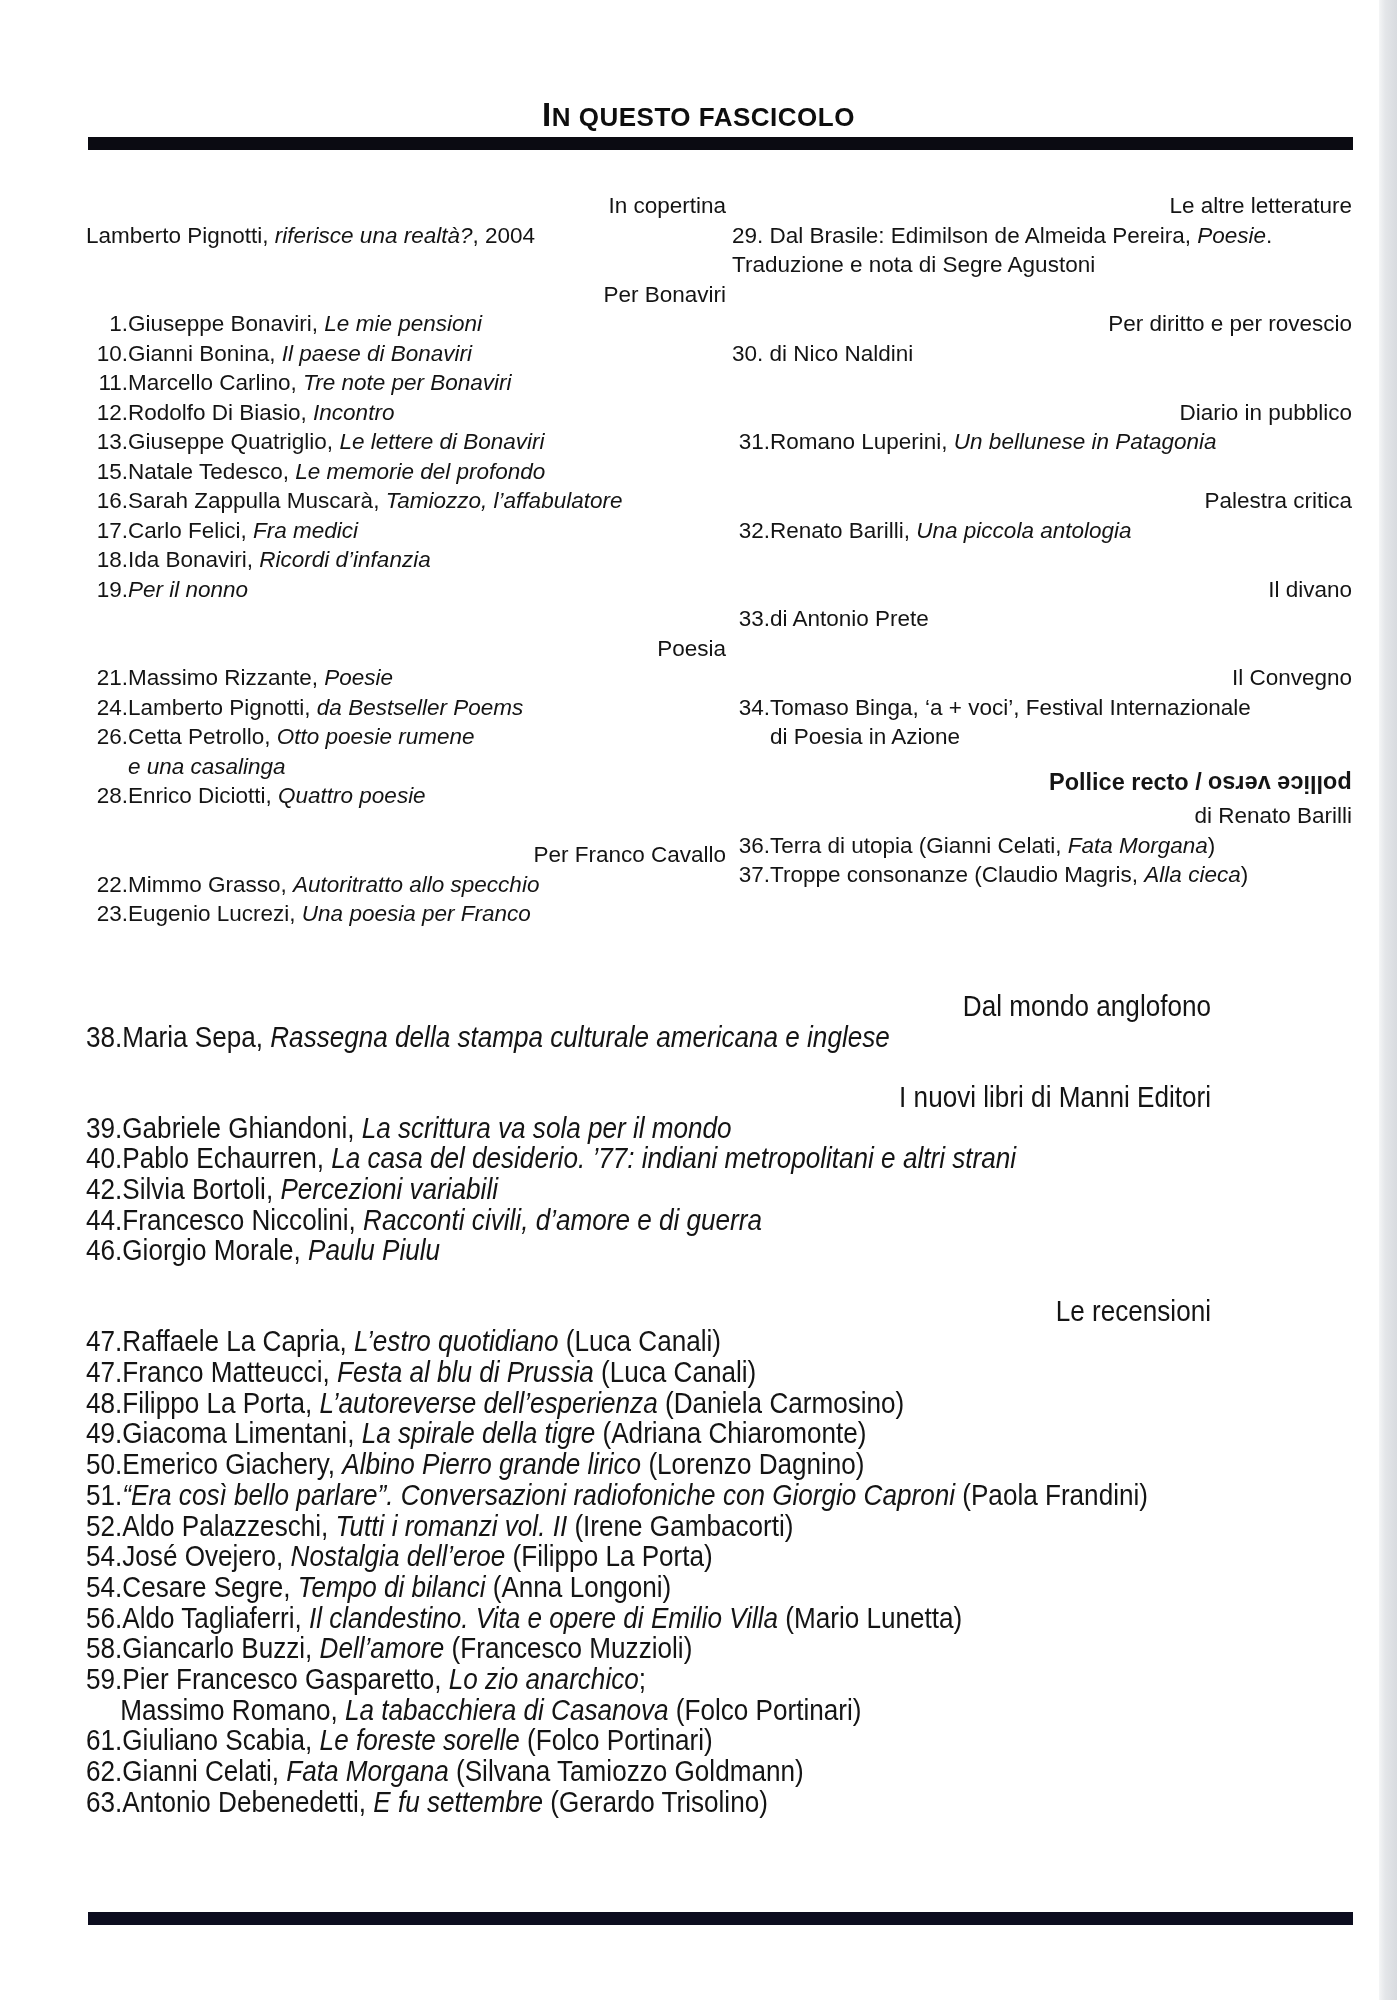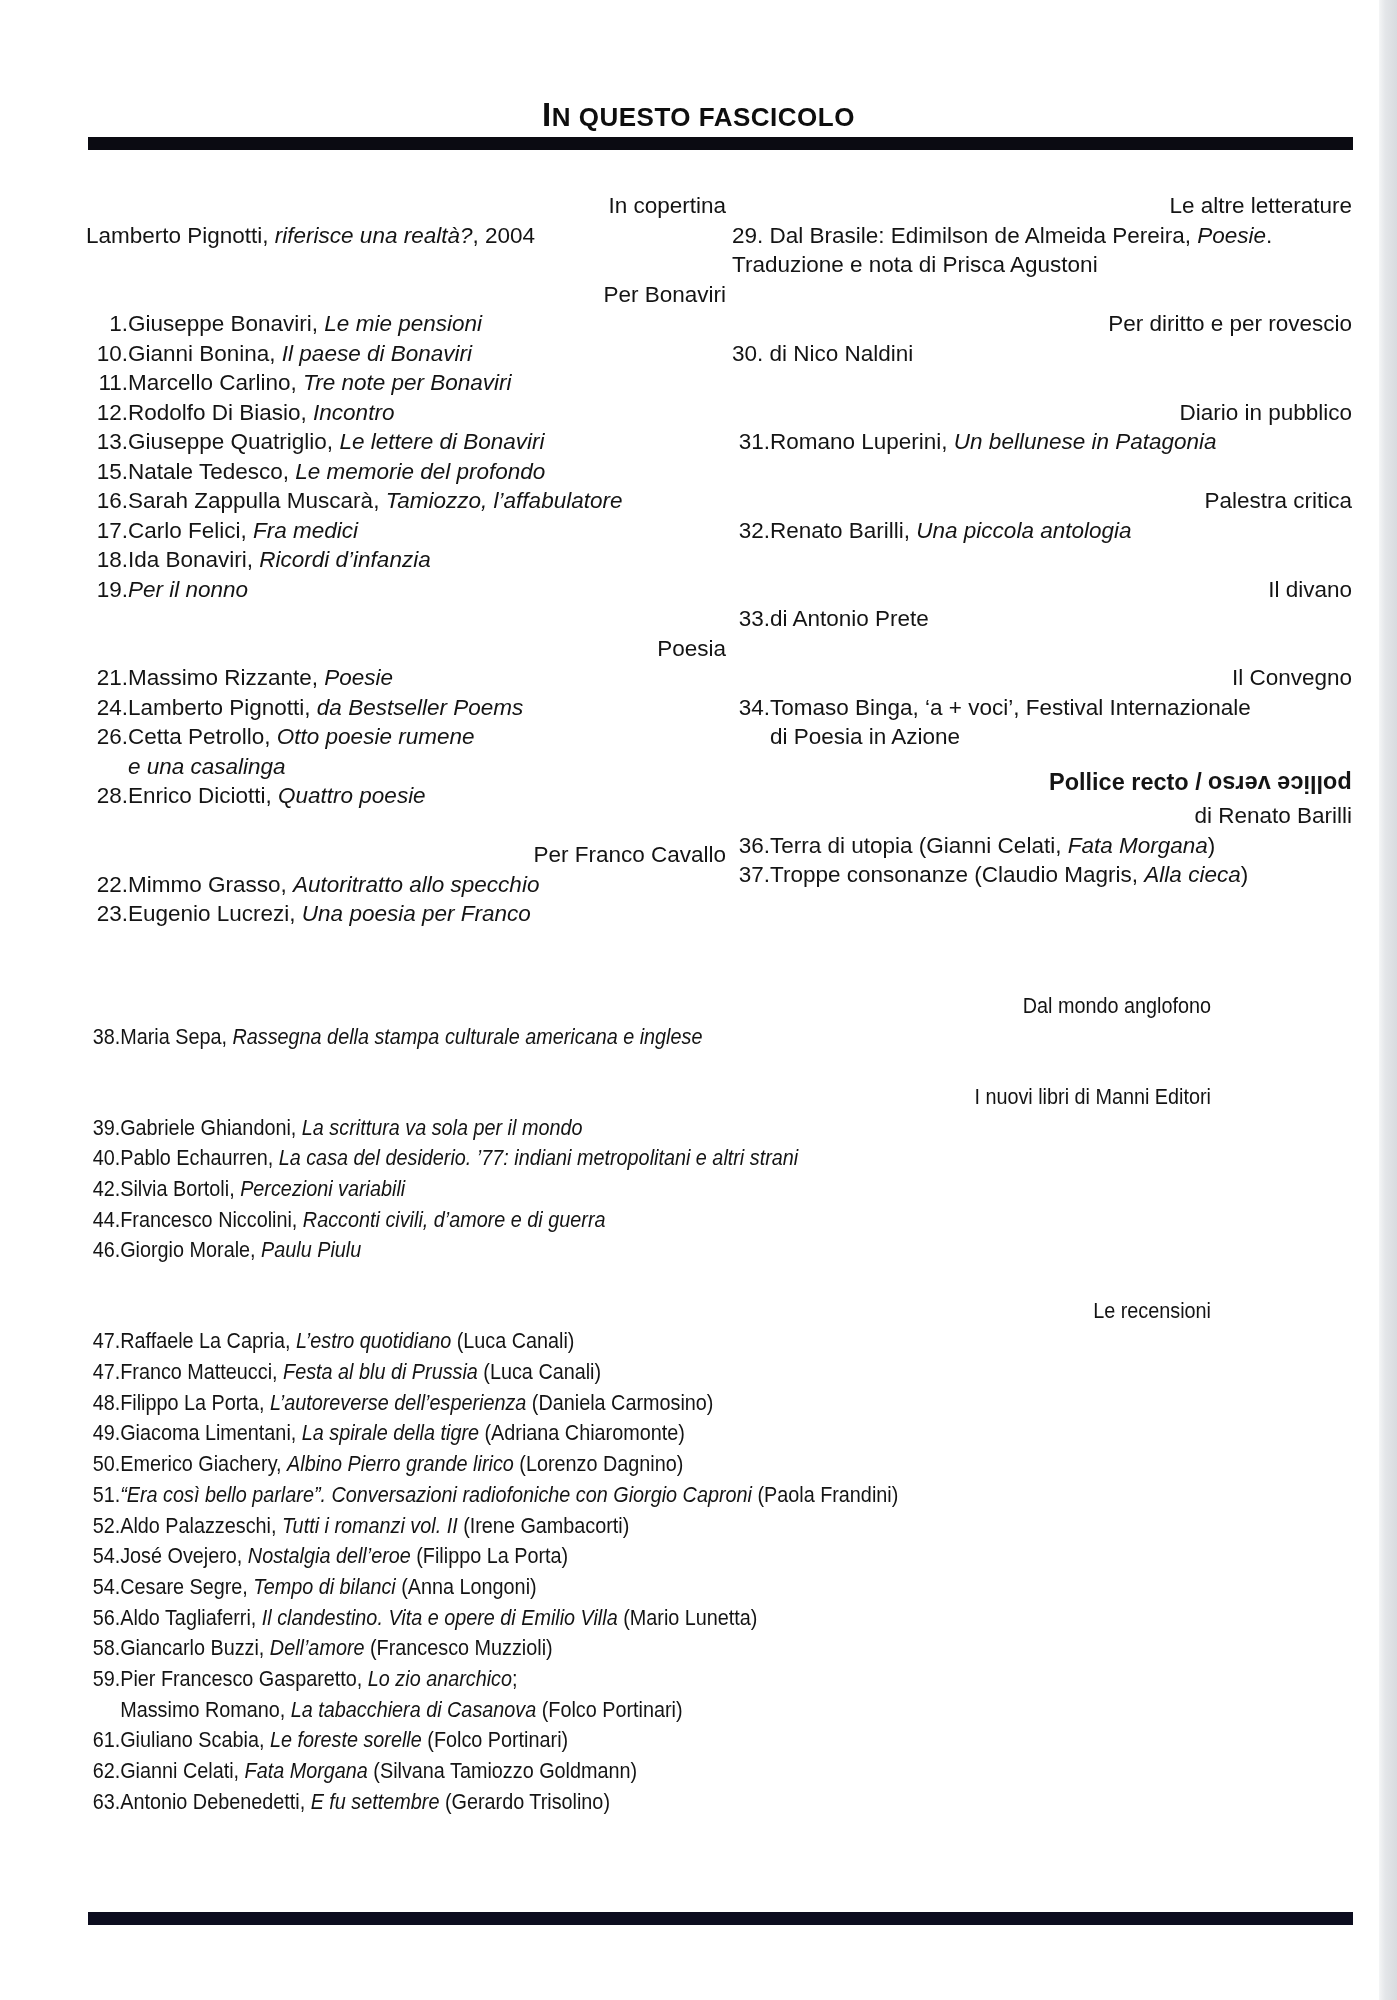--- a/index.html
+++ b/index.html
@@ -20,21 +20,21 @@
   .page-title .cap { font-size: 33px; }
   .rule {
     position: absolute; left: 88px; width: 1265px; height: 13px; background: #0b0b12;
   }
   .rule.top { top: 137px; }
   .rule.bottom { top: 1912px; background: #0c0d1f; }
 
   .col { position: absolute; font-size: 22.5px; line-height: 29.5px; }
   .col.left { left: 86px; top: 191px; width: 640px; }
   .col.right { left: 732px; top: 191px; width: 620px; }
-  .col.bottom { left: 86px; top: 991px; width: 1250px; font-size: 22px; line-height: 30.7px; }
+  .col.bottom { left: 86px; top: 991px; width: 1250px; font-size: 29px; line-height: 30.7px; }
   .col.bottom .entry { transform: scaleX(0.90); transform-origin: left center; white-space: nowrap; }
   .col.bottom .section-head { transform: scaleX(0.90); transform-origin: left center; }
 
   .section { margin-bottom: 29.5px; text-align: right; }
   .section-head { display: block; }
   .entry { display: flex; white-space: nowrap; }
   .entry .num { display: inline-block; min-width: 42px; }
   .entry .body { display: inline-block; }
   .entry.cont { padding-left: 42px; }
   .col.right .entry .num { min-width: 38px; }
@@ -144,21 +144,21 @@
     </div>
 </div>
 
 <div class="col right">
   <div class="section">
     <span class="section-head">Le altre letterature</span>
     <div class="entry">
       <span class="body"><span>29.</span> <span>Dal Brasile: Edimilson de Almeida Pereira, </span><i>Poesie</i><span>.</span></span>
     </div>
     <div class="entry">
-      <span class="body">Traduzione e nota di Prisca Agustoni</span>
+      <span class="body">Traduzione e nota di Segre Agustoni</span>
     </div>
   </div>
 
   <div class="section">
     <span class="section-head">Per diritto e per rovescio</span>
     <div class="entry">
       <span class="body"><span>30.</span> <span>di Nico Naldini</span></span>
     </div>
   </div>
 

